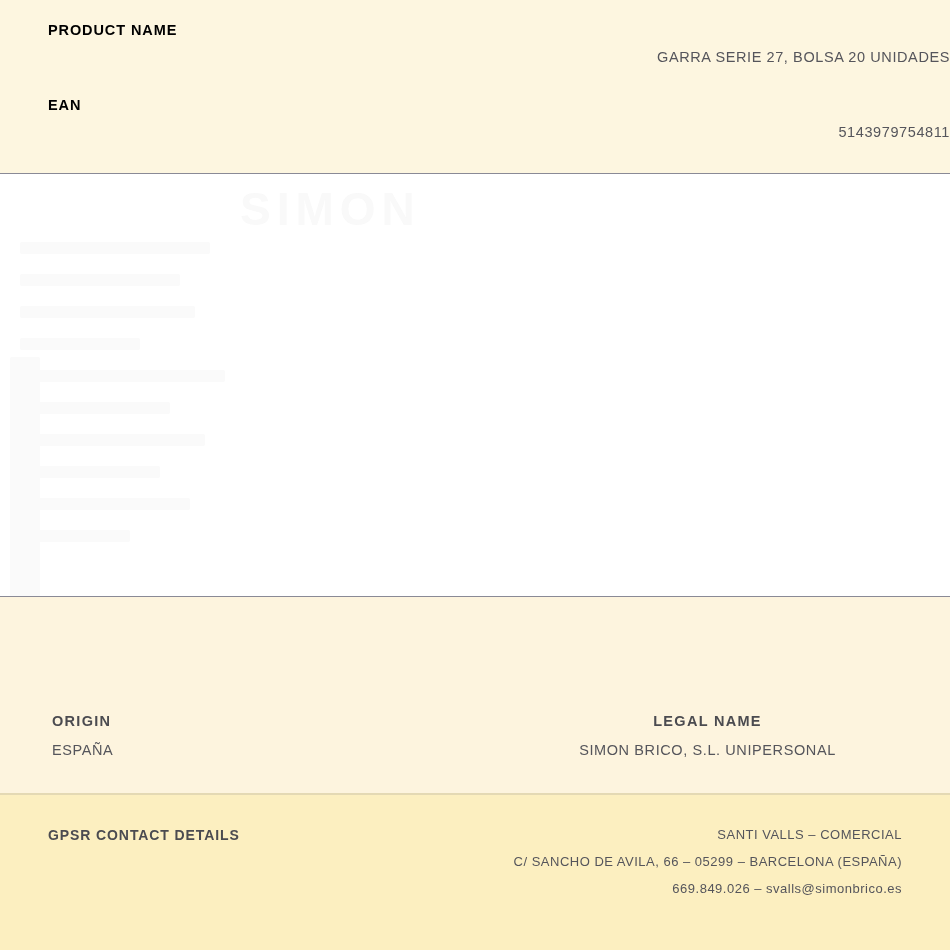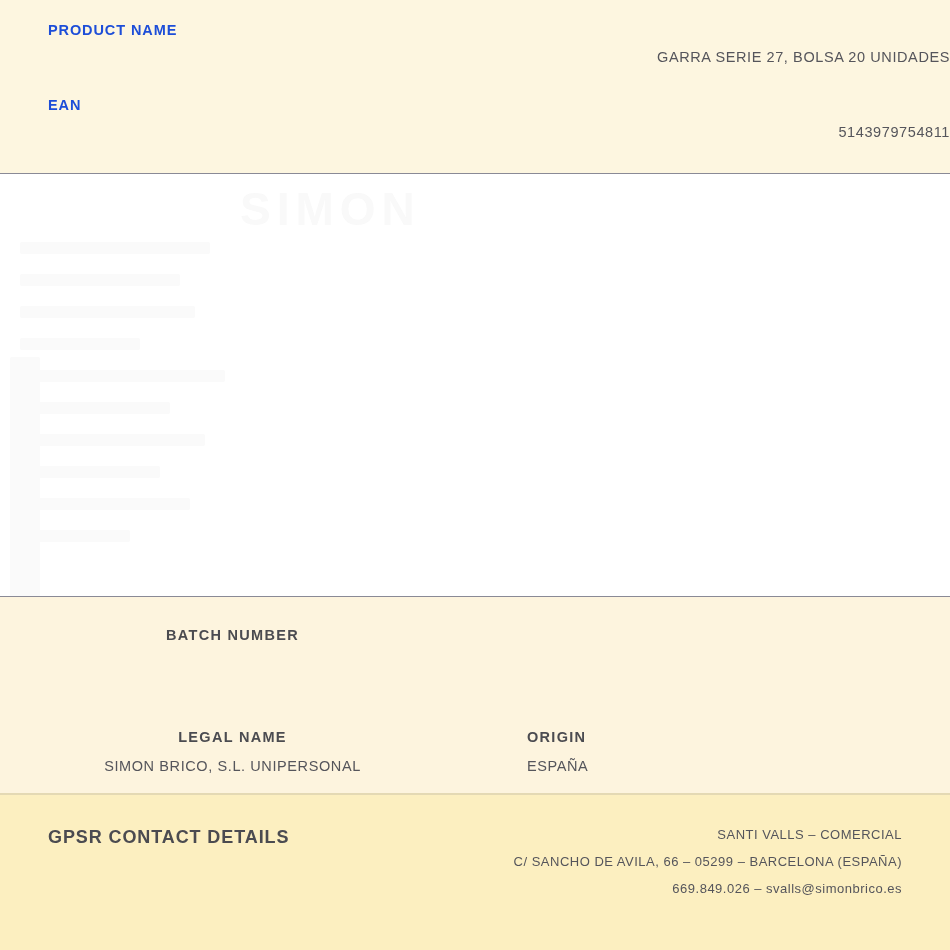--- a/index.html
+++ b/index.html
@@ -36,21 +36,21 @@
   .field {
     padding-left: 48px;
   }
   .field + .field {
     margin-top: 32px;
   }
   .field-label {
     font-size: 14.5px;
     font-weight: bold;
     letter-spacing: 0.9px;
-    color: #1d4ed8;
+    color: #000000;
     text-transform: uppercase;
     margin: 0 0 11px 0;
   }
   .field-value {
     font-size: 14.5px;
     letter-spacing: 0.6px;
     color: #55555b;
     margin: 0;
     text-align: right;
   }
@@ -150,21 +150,21 @@
   .section-gpsr {
     background: #fcefc0;
     box-sizing: border-box;
     height: 155px;
     padding: 32px 48px 0 48px;
     display: flex;
     justify-content: space-between;
     align-items: flex-start;
   }
   .gpsr-title {
-    font-size: 18px;
+    font-size: 14px;
     font-weight: bold;
     letter-spacing: 0.9px;
     color: #4b4b50;
     text-transform: uppercase;
     white-space: nowrap;
   }
   .gpsr-lines {
     text-align: right;
   }
   .gpsr-line {
@@ -209,35 +209,34 @@
         <div class="ghost-line" style="width:170px"></div>
         <div class="ghost-line" style="width:110px"></div>
       </div>
       <div class="ghost-block"></div>
     </div>
   </div>
 
   <div class="section-batch">
     <div class="grid2">
       <div class="cell left-col">
-        <p class="cell-label">BATCH NUMBER</p>
         <p class="cell-value"></p>
       </div>
       <div class="cell right-col">
         <p class="cell-value"></p>
       </div>
     </div>
     <div class="grid2 grid-row-2">
+      <div class="cell right-col">
+        <p class="cell-label">ORIGIN</p>
+        <p class="cell-value">ESPAÑA</p>
+      </div>
       <div class="cell left-col">
         <p class="cell-label">LEGAL NAME</p>
         <p class="cell-value">SIMON BRICO, S.L. UNIPERSONAL</p>
-      </div>
-      <div class="cell right-col">
-        <p class="cell-label">ORIGIN</p>
-        <p class="cell-value">ESPAÑA</p>
       </div>
     </div>
   </div>
 
   <div class="section-gpsr">
     <div class="gpsr-title">GPSR CONTACT DETAILS</div>
     <div class="gpsr-lines">
       <div class="gpsr-line">SANTI VALLS – COMERCIAL</div>
       <div class="gpsr-line">C/ SANCHO DE AVILA, 66 – 05299 – BARCELONA (ESPAÑA)</div>
       <div class="gpsr-line">669.849.026 – svalls@simonbrico.es</div>

